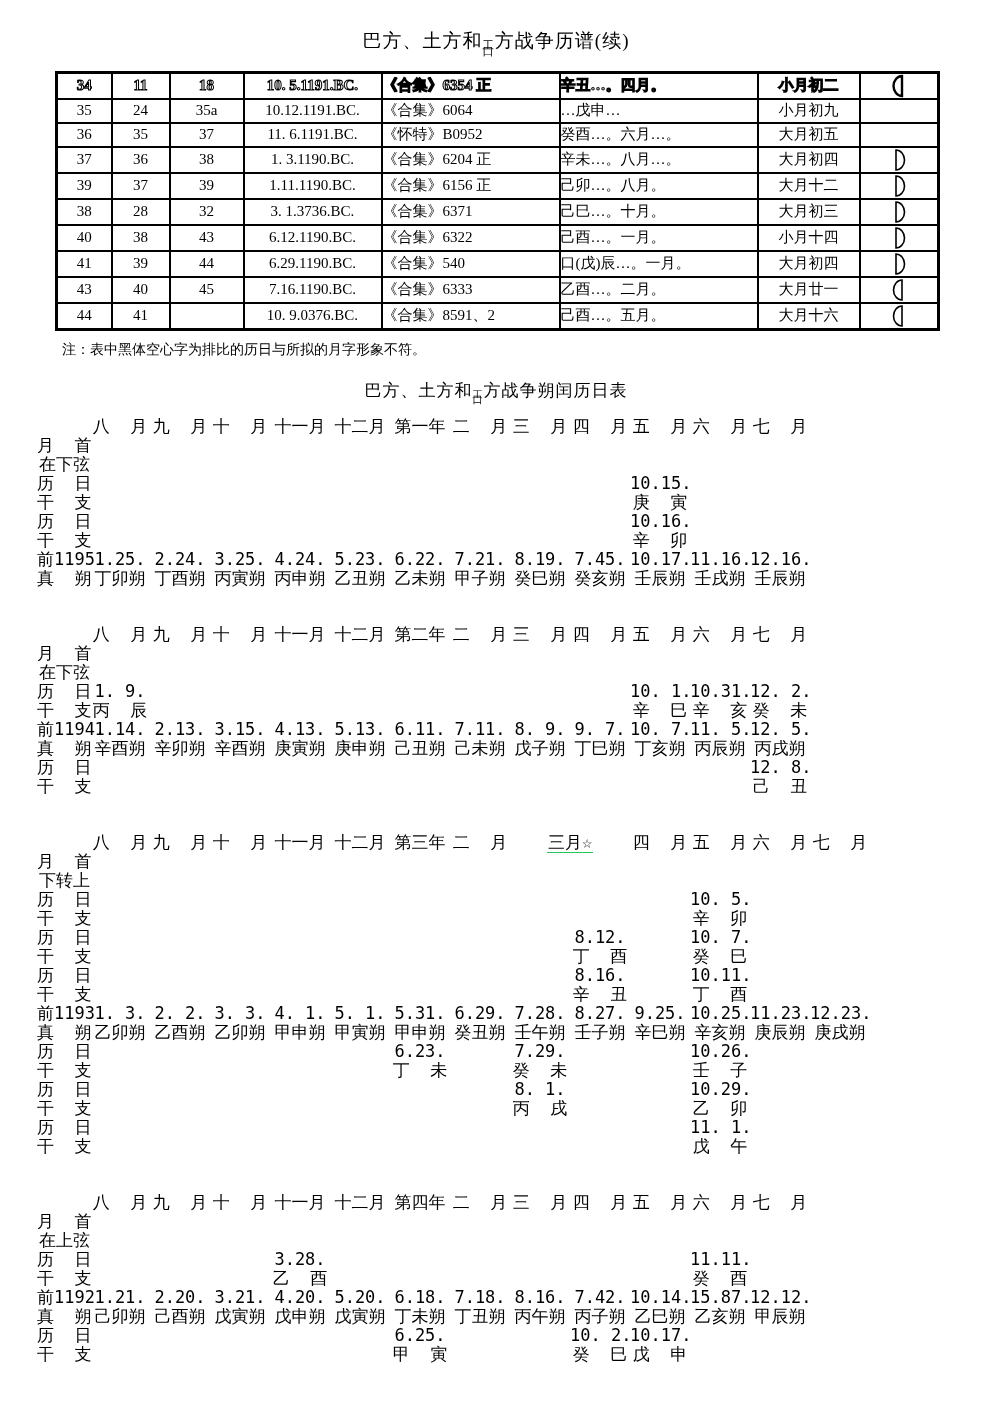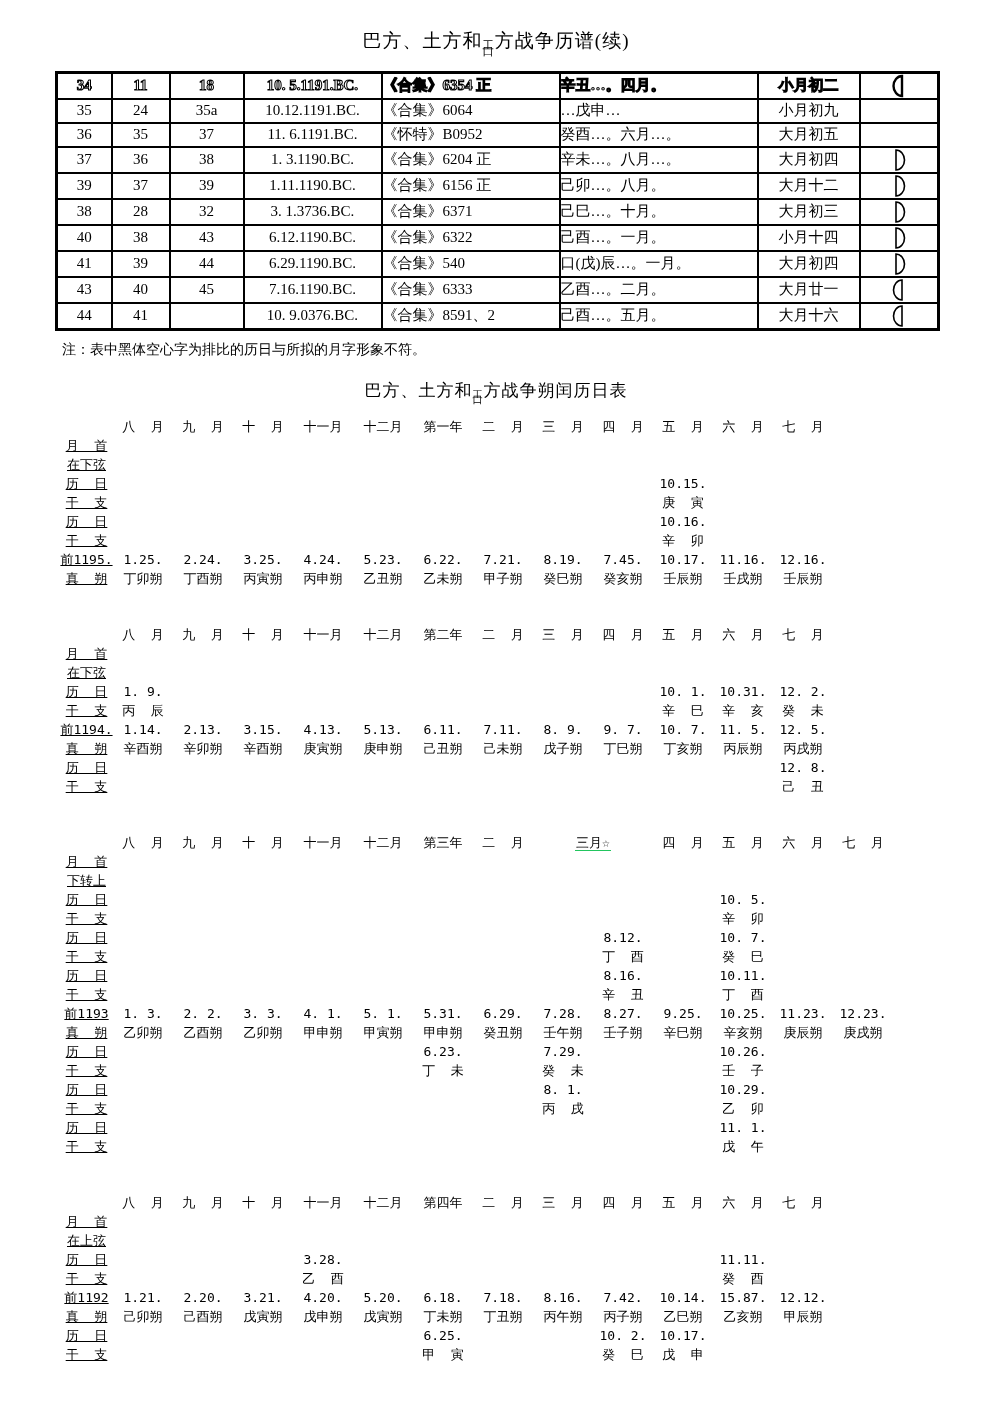--- a/index.html
+++ b/index.html
@@ -21,25 +21,25 @@
   tr.hollow{font-weight:700;}
   @supports (-webkit-text-stroke: 1px black){
     tr.hollow td{color:#fff;-webkit-text-stroke:1.05px #000;}
   }
   .moon-svg{vertical-align:middle;}
 
   
   .note{font-size:14px;margin:10px 0 0 62px;}
 
   
-  #calendar{font-family:"DejaVu Sans Mono","Liberation Mono",monospace;font-size:13px;padding-left:60px;}
+  #calendar{font-family:"DejaVu Sans Mono","Liberation Mono",monospace;font-size:17px;padding-left:37px;}
   .cal-section{display:grid;margin-bottom:37px;}
   .cal-cell,.cal-label{white-space:pre;height:19px;line-height:19px;overflow:visible;}
   .cal-cell{text-align:center;}
-  .cal-label{text-align:center;text-decoration:underline;}
+  .cal-label{text-align:right;}
   .leap{border-bottom:1px solid #22c55e;padding:0 1px;}
 </style>
 </head>
 <body>
 
 <div class="page">
 
   <h1 class="title1"><span>巴方、土方和</span><span class="stacked">
         <span>工</span>
         <span>口</span>

